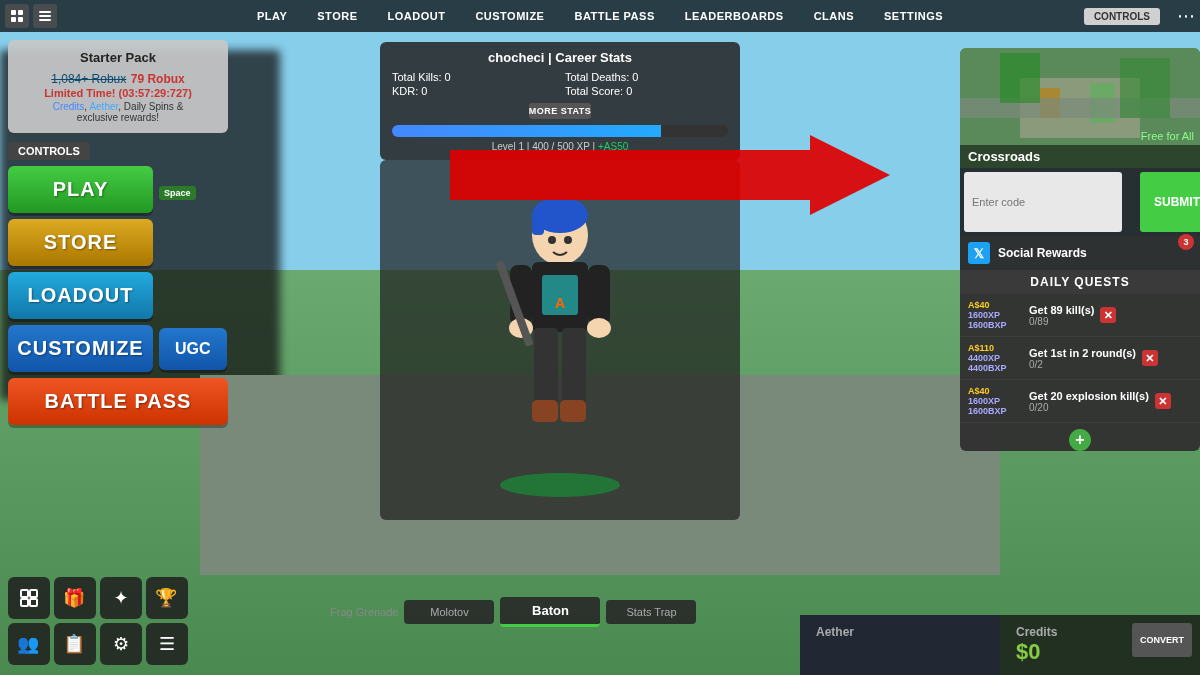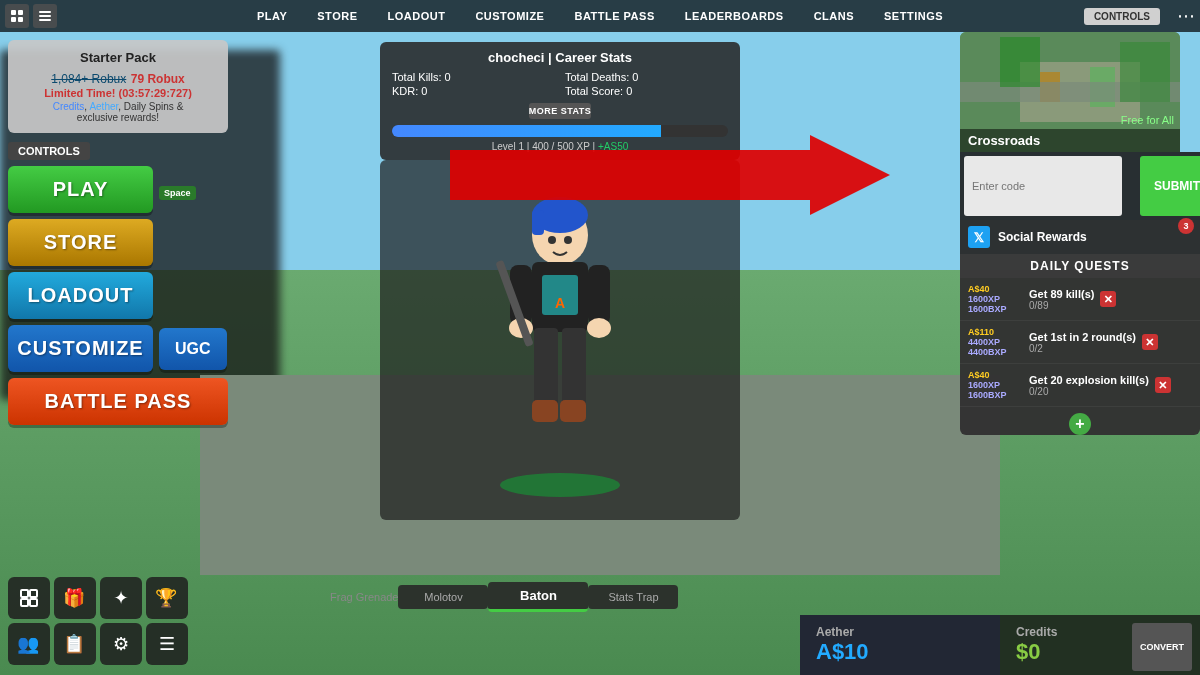--- a/index.html
+++ b/index.html
@@ -289,23 +289,24 @@
       z-index: 55;
       display: flex;
       align-items: center;
       justify-content: center;
       overflow: hidden;
     }
 
     
     .weapon-bar {
       position: absolute;
-      bottom: 63px;
+      bottom: 48px;
       left: 330px;
       display: flex;
+      gap: 6px;
       align-items: center;
       z-index: 60;
     }
     .weapon-slot-main {
       background: rgba(40,40,40,0.9);
       border-radius: 4px;
       padding: 6px 20px;
       color: white;
       font-size: 13px;
       font-weight: bold;
@@ -332,26 +333,27 @@
     .top-right-panel {
       position: absolute;
       top: 32px;
       right: 0;
       width: 240px;
       z-index: 80;
     }
 
     
     .map-thumbnail {
-      width: 220px;
+      width: 240px;
       height: 120px;
       background: linear-gradient(135deg, #5a9a5a 0%, #8ab88a 40%, #6a8a6a 60%, #4a7a4a 100%);
       border-radius: 6px 6px 0 0;
       position: relative;
       overflow: hidden;
+      margin-top: 16px;
     }
     .map-title-overlay {
       position: absolute;
       bottom: 0; left: 0; right: 0;
       padding: 4px 8px;
       background: rgba(0,0,0,0.5);
     }
     .map-name {
       color: white;
       font-size: 13px;
@@ -524,21 +526,21 @@
     }
     .aether-value { color: #22aaff; }
     .credits-value { color: #88cc44; }
     .convert-btn {
       position: absolute;
       top: 8px; right: 8px;
       background: #555;
       color: white;
       font-size: 9px;
       font-weight: bold;
-      padding: 19px 8px;
+      padding: 12px 8px;
       border-radius: 3px;
       cursor: pointer;
     }
 
     
     .red-arrow {
       position: absolute;
       top: 130px;
       left: 450px;
       z-index: 70;
@@ -792,20 +794,19 @@
       <div class="quest-close">✕</div>
     </div>
 
     <div class="quest-add">+</div>
   </div>
 </div>
 
 <div class="currency-bar">
   <div class="currency-aether">
     <div class="currency-name">Aether</div>
-    <div class="currency-value aether-value">A$10</div>
   </div>
   <div class="currency-credits">
     <div class="convert-btn">CONVERT</div>
     <div class="currency-name">Credits</div>
     <div class="currency-value credits-value">$0</div>
   </div>
 </div>
 
 </body></html>

